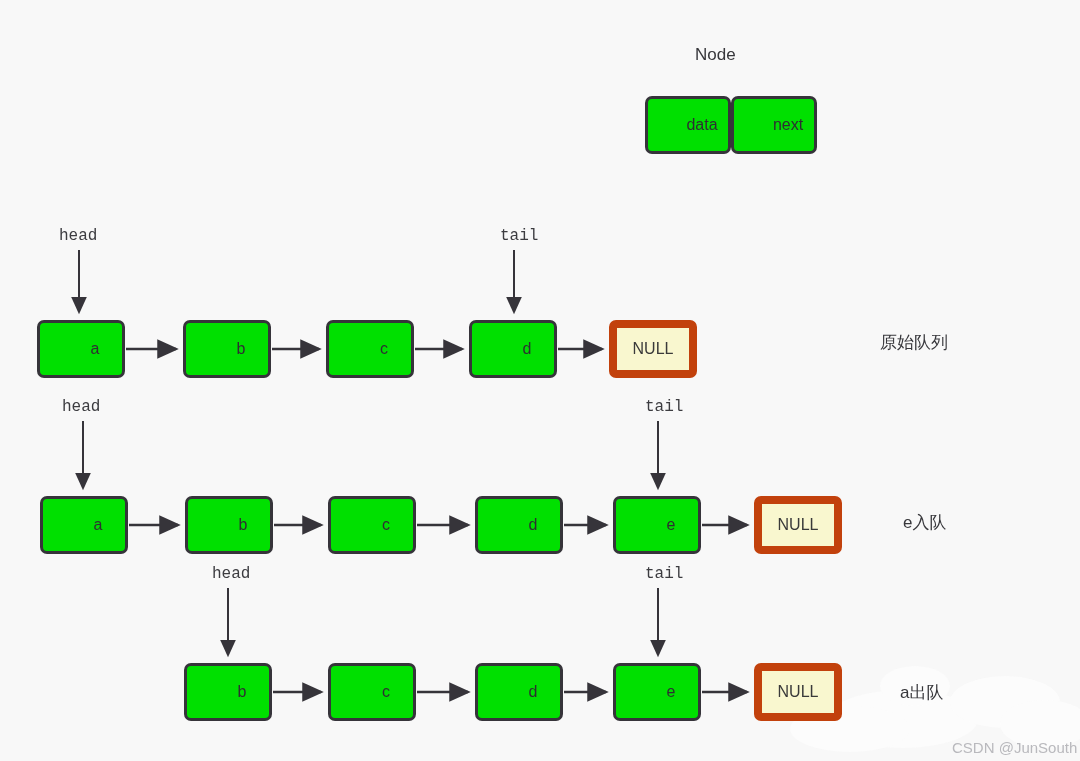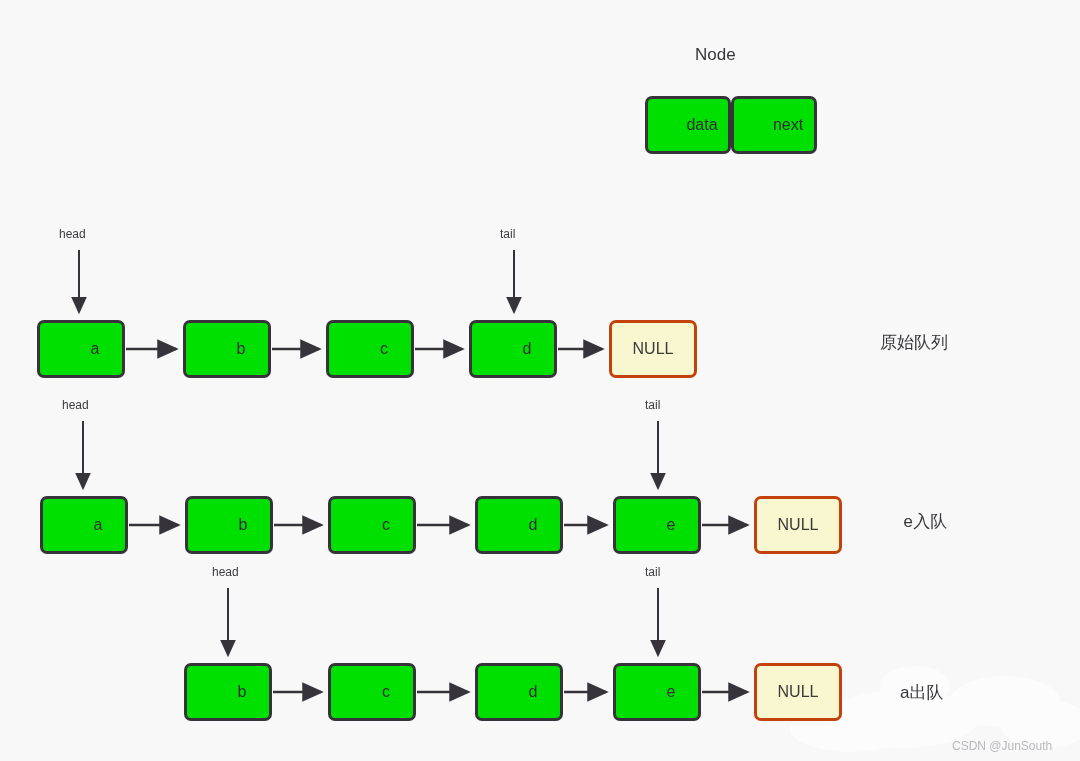--- a/index.html
+++ b/index.html
@@ -31,53 +31,54 @@
     justify-content: center;
     color: #2e2e32;
     font-size: 16px;
     line-height: 1;
     padding-left: 28px;
   }
   .null-box {
     position: absolute;
     box-sizing: border-box;
     background: #f9f7cf;
-    border: 3px solid #c2410c;
+    border: 8px solid #c2410c;
     border-radius: 7px;
     display: flex;
     align-items: center;
     justify-content: center;
     color: #3a3a3a;
     font-size: 16px;
     line-height: 1;
   }
   .ptr-label {
     position: absolute;
-    font-size: 12px;
+    font-size: 16px;
     color: #3c3c40;
     white-space: nowrap;
     line-height: 1;
+    font-family: Liberation Mono, monospace;
   }
   .row-label {
     position: absolute;
     font-size: 17px;
     color: #37373b;
     white-space: nowrap;
     line-height: 1;
   }
   .node-title {
     position: absolute;
     font-size: 17px;
     color: #37373b;
     white-space: nowrap;
     line-height: 1;
   }
   .watermark {
     position: absolute;
-    font-size: 12px;
+    font-size: 15px;
     color: #b9b9bd;
     white-space: nowrap;
     line-height: 1;
   }
   svg.arrows {
     position: absolute;
     left: 0; top: 0;
     width: 1080px;
     height: 761px;
     pointer-events: none;
@@ -119,21 +120,21 @@
   <div class="node-box" style="left:40px;top:496px;width:88px;height:58px;">a</div>
   <div class="node-box" style="left:185px;top:496px;width:88px;height:58px;">b</div>
   <div class="node-box" style="left:328px;top:496px;width:88px;height:58px;">c</div>
   <div class="node-box" style="left:475px;top:496px;width:88px;height:58px;">d</div>
   <div class="node-box" style="left:613px;top:496px;width:88px;height:58px;">e</div>
   <div class="null-box" style="left:754px;top:496px;width:88px;height:58px;">NULL</div>
 
   <div class="ptr-label" style="left:62px;top:399px;">head</div>
   <div class="ptr-label" style="left:645px;top:399px;">tail</div>
 
-  <div class="row-label" style="left:903px;top:514px;font-family:Liberation Mono, monospace;">e入队</div>
+  <div class="row-label" style="left:903px;top:514px;">e入队</div>
 
   <div class="node-box" style="left:184px;top:663px;width:88px;height:58px;">b</div>
   <div class="node-box" style="left:328px;top:663px;width:88px;height:58px;">c</div>
   <div class="node-box" style="left:475px;top:663px;width:88px;height:58px;">d</div>
   <div class="node-box" style="left:613px;top:663px;width:88px;height:58px;">e</div>
   <div class="null-box" style="left:754px;top:663px;width:88px;height:58px;">NULL</div>
 
   <div class="ptr-label" style="left:212px;top:566px;">head</div>
   <div class="ptr-label" style="left:645px;top:566px;">tail</div>
 

